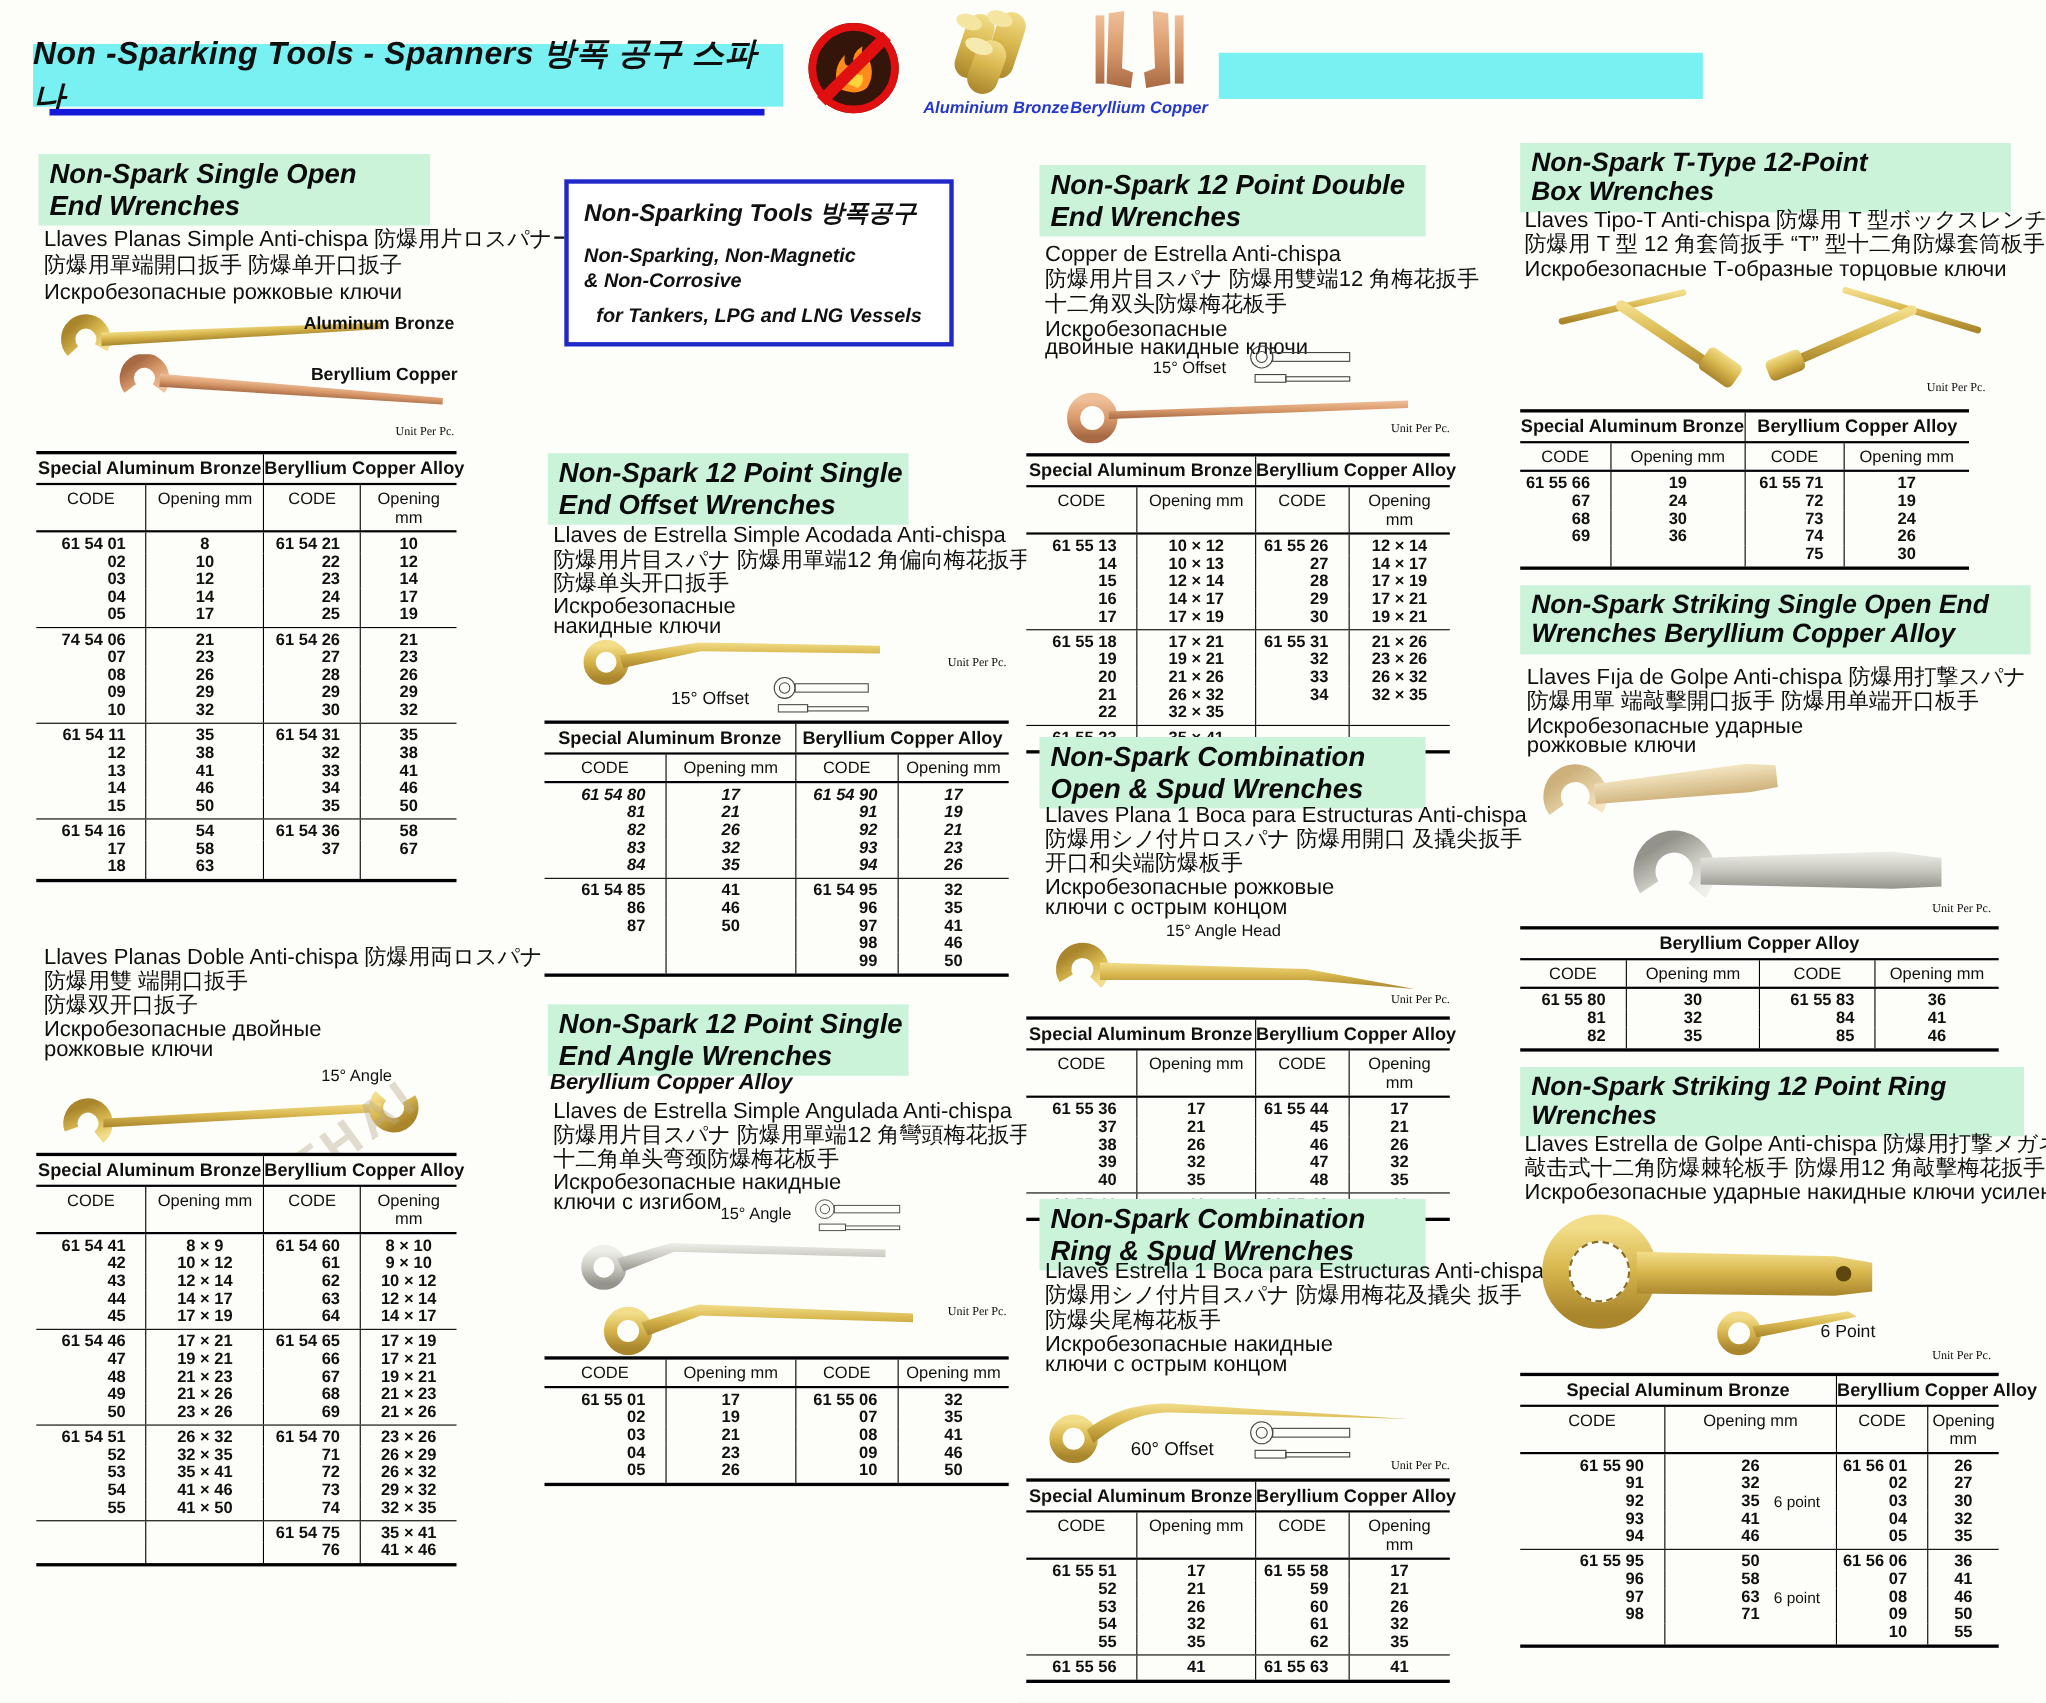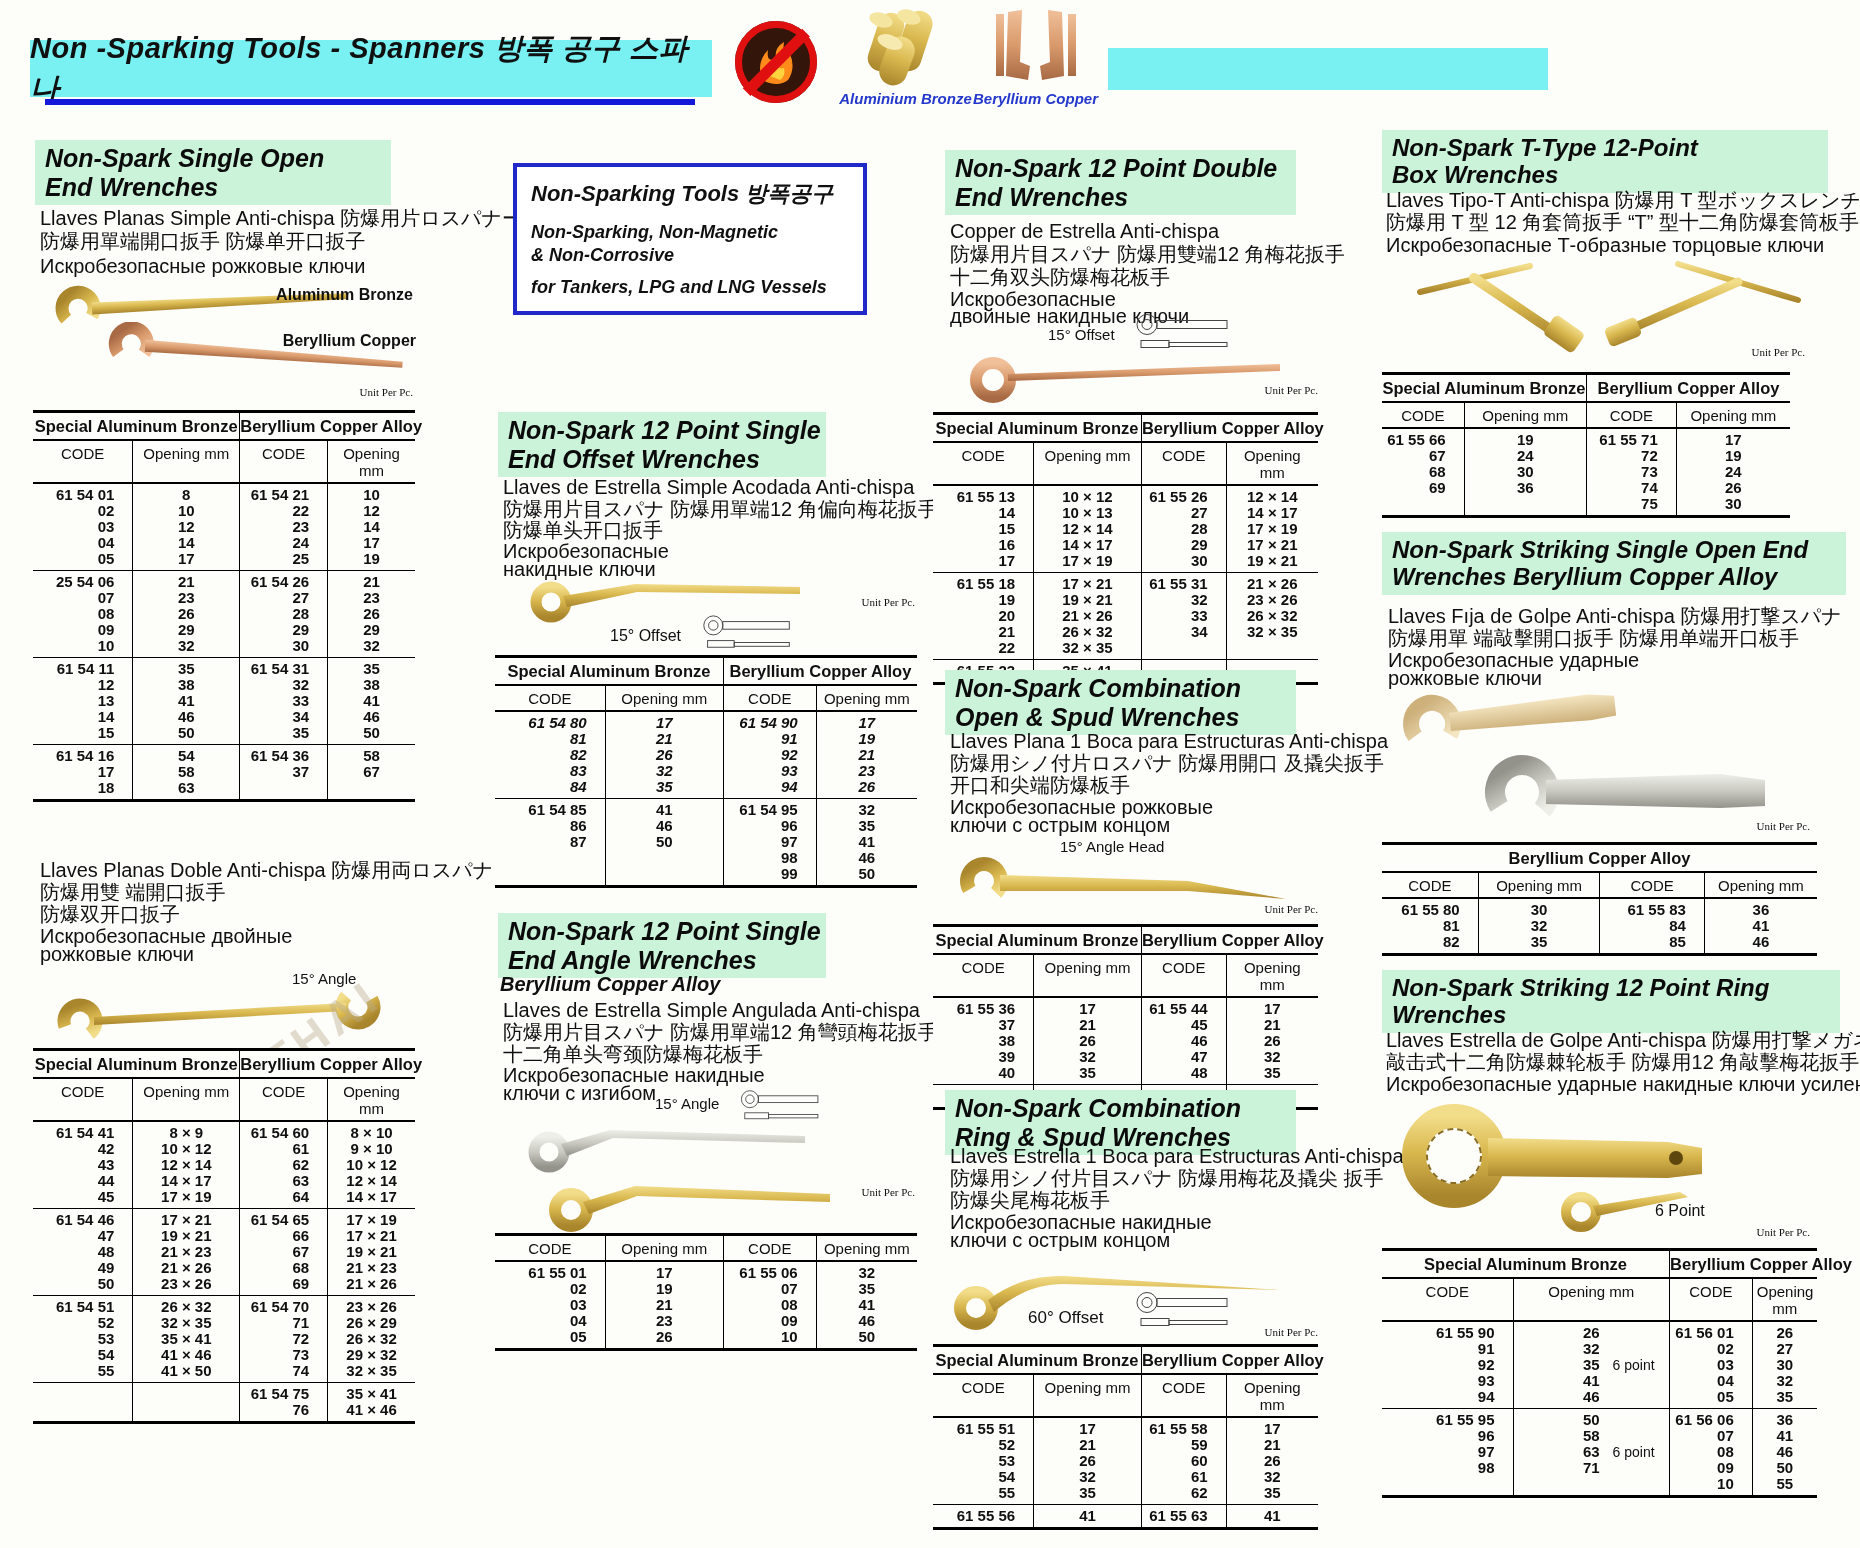--- a/index.html
+++ b/index.html
@@ -18,21 +18,21 @@
   .sec-title .tl{display:block;white-space:nowrap;}
   .sec-sub2{font-style:italic;font-weight:bold;font-size:20px;white-space:nowrap;}
   .sub{font-size:20px;line-height:1.05;white-space:nowrap;}
   .unit{font-size:11px;text-align:right;white-space:nowrap;font-family:Liberation Serif, serif;}
   .mat-label{font-weight:bold;font-size:16px;text-align:right;white-space:nowrap;}
   .angle-label{font-size:15px;white-space:nowrap;}
   
   .infobox{border:4px solid #2128c8;background:#fff;padding:12px 14px;}
   .ib-title{font-size:22px;font-weight:bold;font-style:italic;margin-bottom:12px;white-space:nowrap;}
   .ib-line{font-size:18px;font-weight:bold;font-style:italic;line-height:1.25;white-space:nowrap;}
-  .ib-line.gap{margin-top:10px;}
+  .ib-line.gap{margin-top:10px;text-align:center;}
   
   .tbl{border-top:3px solid #000;border-bottom:3px solid #000;background:#fdfdfa;}
   .thead-groups,.thead-cols,.tgroup{display:grid;}
   .thead-groups{border-bottom:2px solid #000;}
   .thead-groups .tc{font-weight:bold;font-size:16.5px;text-align:center;padding:4px 0 3px;white-space:nowrap;}
   .thead-single{text-align:center;font-weight:bold;font-size:16.5px;padding:4px 0 3px;border-bottom:2px solid #000;}
   .thead-cols{border-bottom:2px solid #000;}
   .thead-cols .tc{font-size:15px;text-align:center;padding:4px 4px 3px;}
   .tgroup{position:relative;}
   .gsep{border-top:1.6px solid #000;}
@@ -159,21 +159,21 @@
         <div class="tc trc code">04</div>
         <div class="tc trc open bl">14</div>
         <div class="tc trc code bl">24</div>
         <div class="tc trc open bl">17</div>
         <div class="tc trc code">05</div>
         <div class="tc trc open bl">17</div>
         <div class="tc trc code bl">25</div>
         <div class="tc trc open bl">19</div>
       </div>
       <div class="tgroup gsep" style="grid-template-columns: 26% 28% 23% 23%;">
-        <div class="tc trc code">25 54 06</div>
+        <div class="tc trc code">74 54 06</div>
         <div class="tc trc open bl">21</div>
         <div class="tc trc code bl">61 54 26</div>
         <div class="tc trc open bl">21</div>
         <div class="tc trc code">07</div>
         <div class="tc trc open bl">23</div>
         <div class="tc trc code bl">27</div>
         <div class="tc trc open bl">23</div>
         <div class="tc trc code">08</div>
         <div class="tc trc open bl">26</div>
         <div class="tc trc code bl">28</div>

